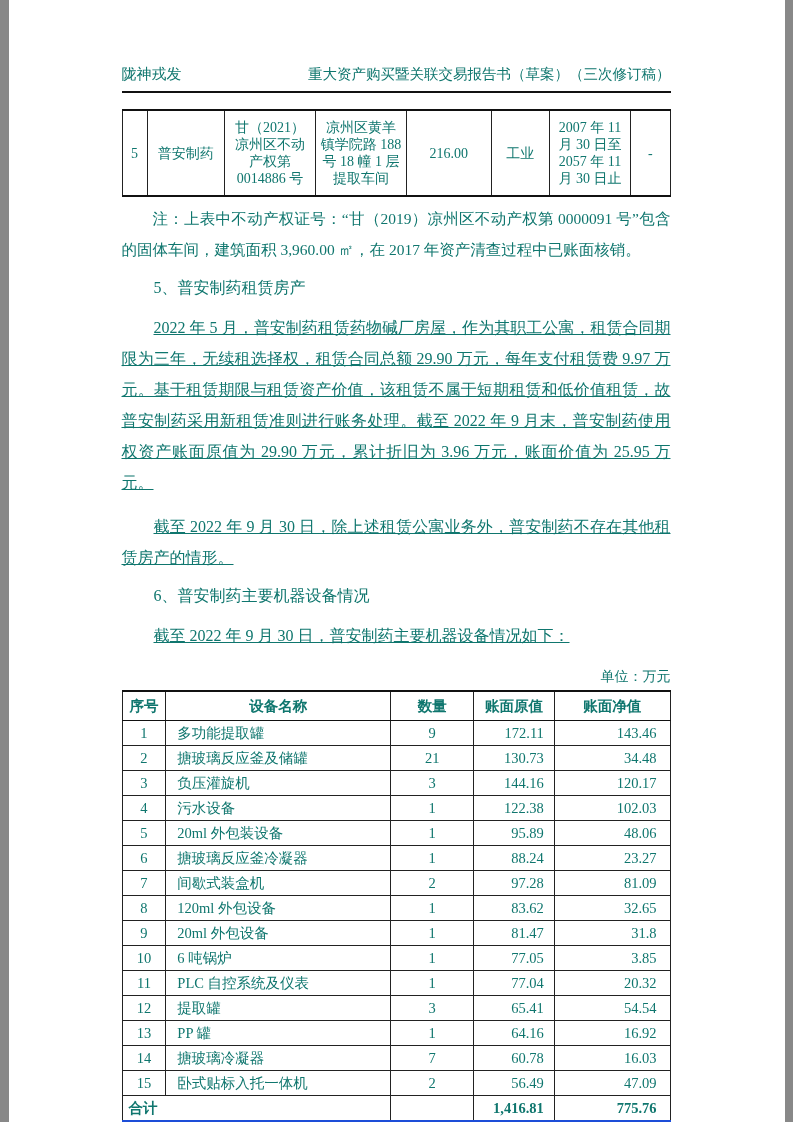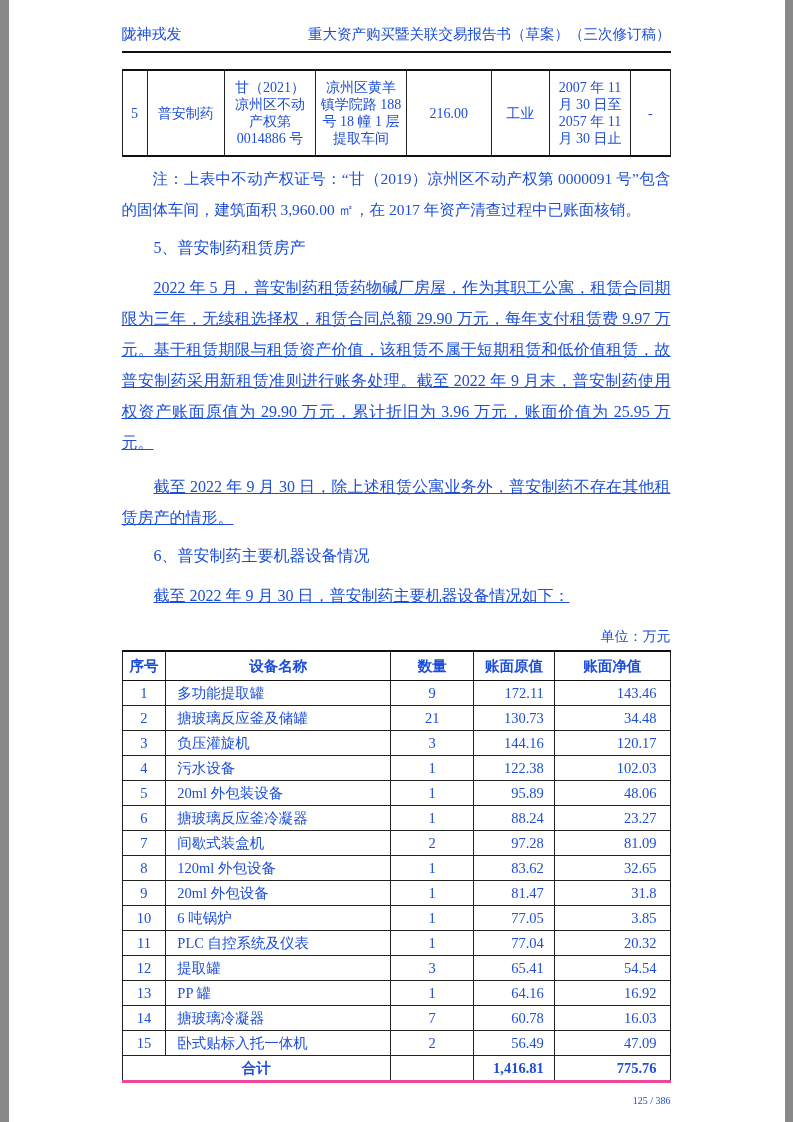--- a/index.html
+++ b/index.html
@@ -2,24 +2,24 @@
 <html lang="zh"><head>
 <meta charset="utf-8">
 <title>125 / 386</title>
 <style>
   html,body{margin:0;padding:0;background:#888;}
   .page{
     position:relative;
     width:776px;height:1122px;
     margin:0 auto;
     background:#ffffff;
-    color:#1d4ed8;
+    color:#0f766e;
     font-family:"Liberation Serif","DejaVu Serif",serif;
     box-sizing:border-box;
-    padding:24px 114px 0 113px;
+    padding:64px 114px 0 113px;
     overflow:hidden;
   }
   
   .doc-header{
     display:flex;justify-content:space-between;align-items:flex-end;
     border-bottom:2px solid #111;
     padding-bottom:7px;
     font-size:15px;line-height:20px;
   }
   .doc-header .right{font-size:14.5px;}
@@ -58,40 +58,40 @@
   .unit-label{
     margin-top:16px;
     font-size:14px;line-height:20px;
     text-align:right;
   }
   
   .equip-table{
     margin-top:3px;
     font-size:14.5px;
     border-top:2.5px solid #111;
-    border-bottom:3px solid #ec4899;
+    border-bottom:3px solid #1d4ed8;
   }
   .equip-table th{
     border:1px solid #222;border-bottom:1.5px solid #111;
     font-weight:bold;text-align:center;
     height:28px;padding:0 4px;line-height:20px;
   }
   .equip-table td{
     border:1px solid #222;
     height:24px;line-height:22px;
     padding:0 6px;
     overflow:hidden;white-space:nowrap;
   }
   .equip-table td.seq{text-align:center;padding:0 2px;}
   .equip-table td.name{text-align:left;padding-left:11px;}
   .equip-table td.qty{text-align:center;}
   .equip-table td.orig{text-align:right;padding-right:10px;}
   .equip-table td.net{text-align:right;padding-right:13px;}
   .equip-table tr.total-row td{font-weight:bold;}
-  .equip-table tr.total-row td.label{text-align:center;}
+  .equip-table tr.total-row td.label{text-align:left;}
   
   .page-number{
     margin-top:9px;
     font-size:10px;font-weight:normal;
     text-align:right;line-height:18px;
   }
 </style>
 </head>
 <body>
 

